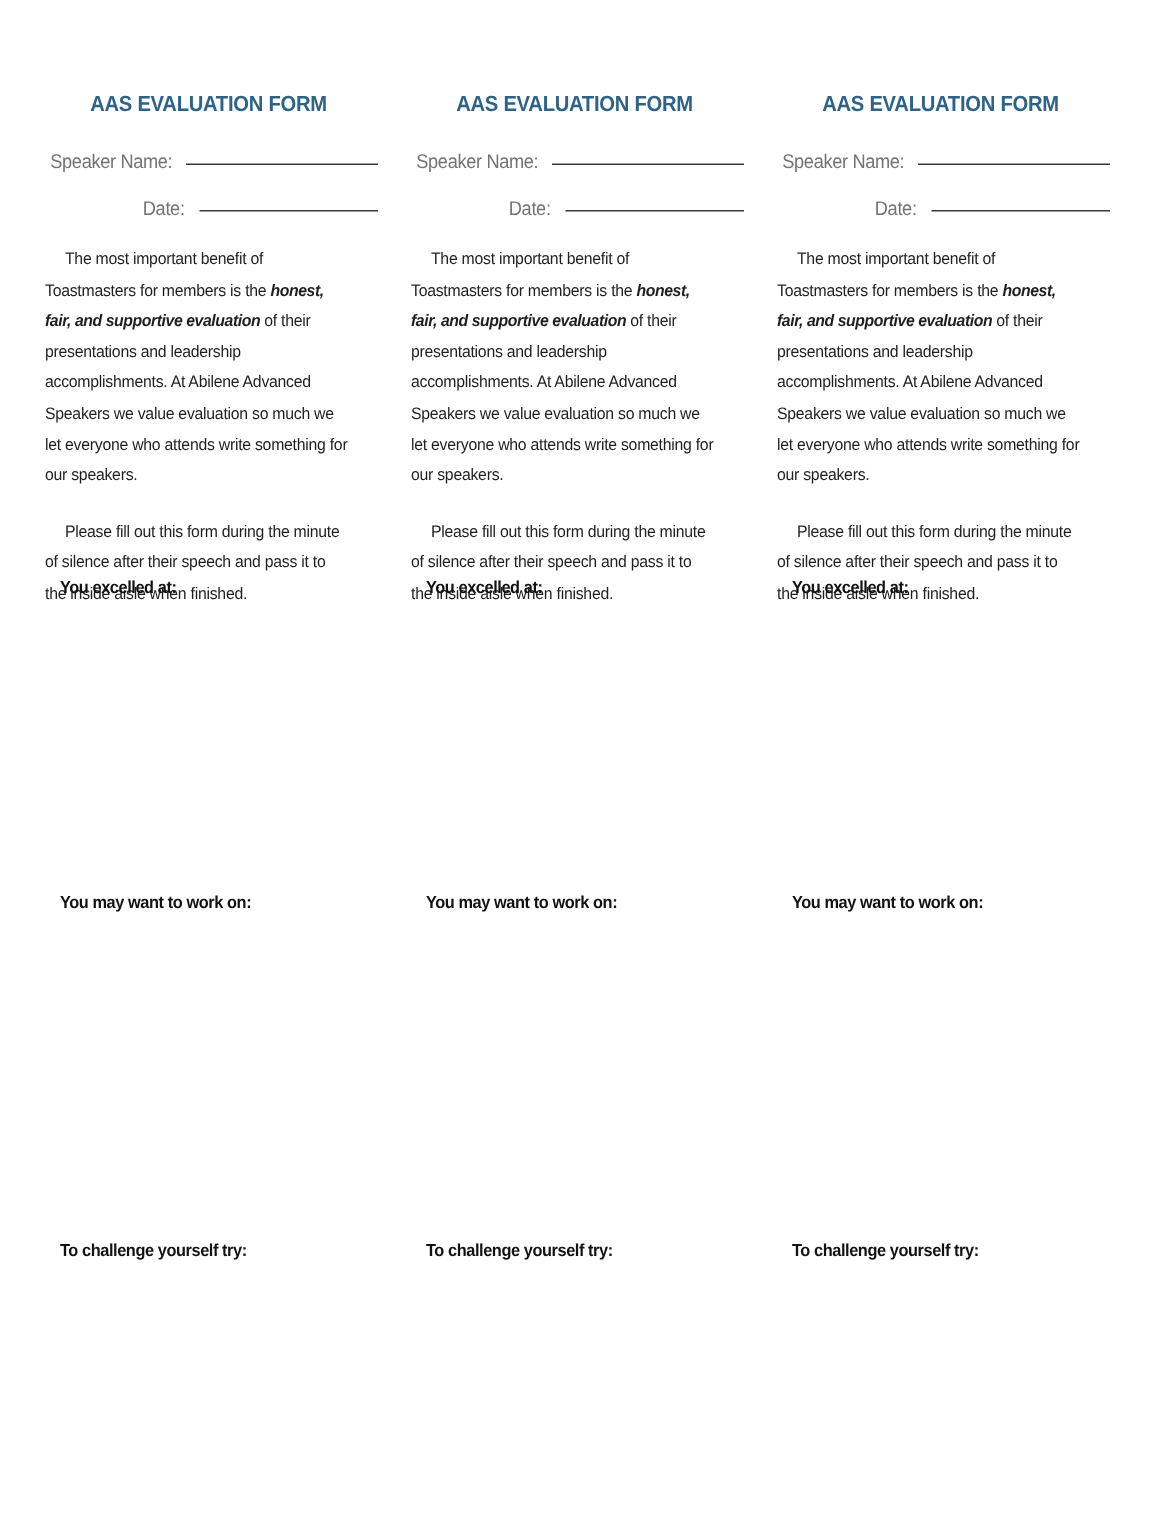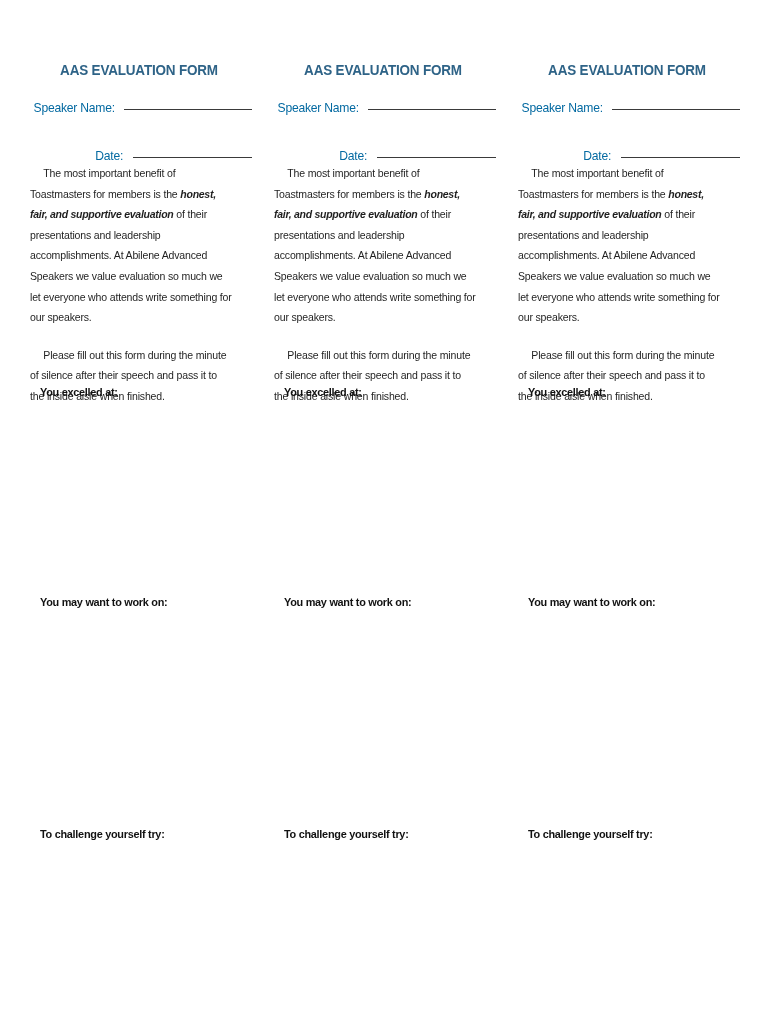--- a/index.html
+++ b/index.html
@@ -49,25 +49,25 @@
     white-space: nowrap;
   }
 
   .field-row {
     position: absolute;
     left: 0;
     width: 222px;
     display: flex;
     align-items: baseline;
     font-size: 13.2px;
-    color: #0369a1;
+    color: #737373;
     letter-spacing: -0.25px;
   }
   .field-speaker { top: 100px; }
-  .field-date    { top: 131px; margin-top: 17px; }
+  .field-date    { top: 131px; }
 
   .field-label {
     flex: 0 0 auto;
     white-space: nowrap;
     transform: scaleX(0.92);
     transform-origin: left baseline;
   }
   .field-date .field-label {
     margin-left: 64px;
   }

